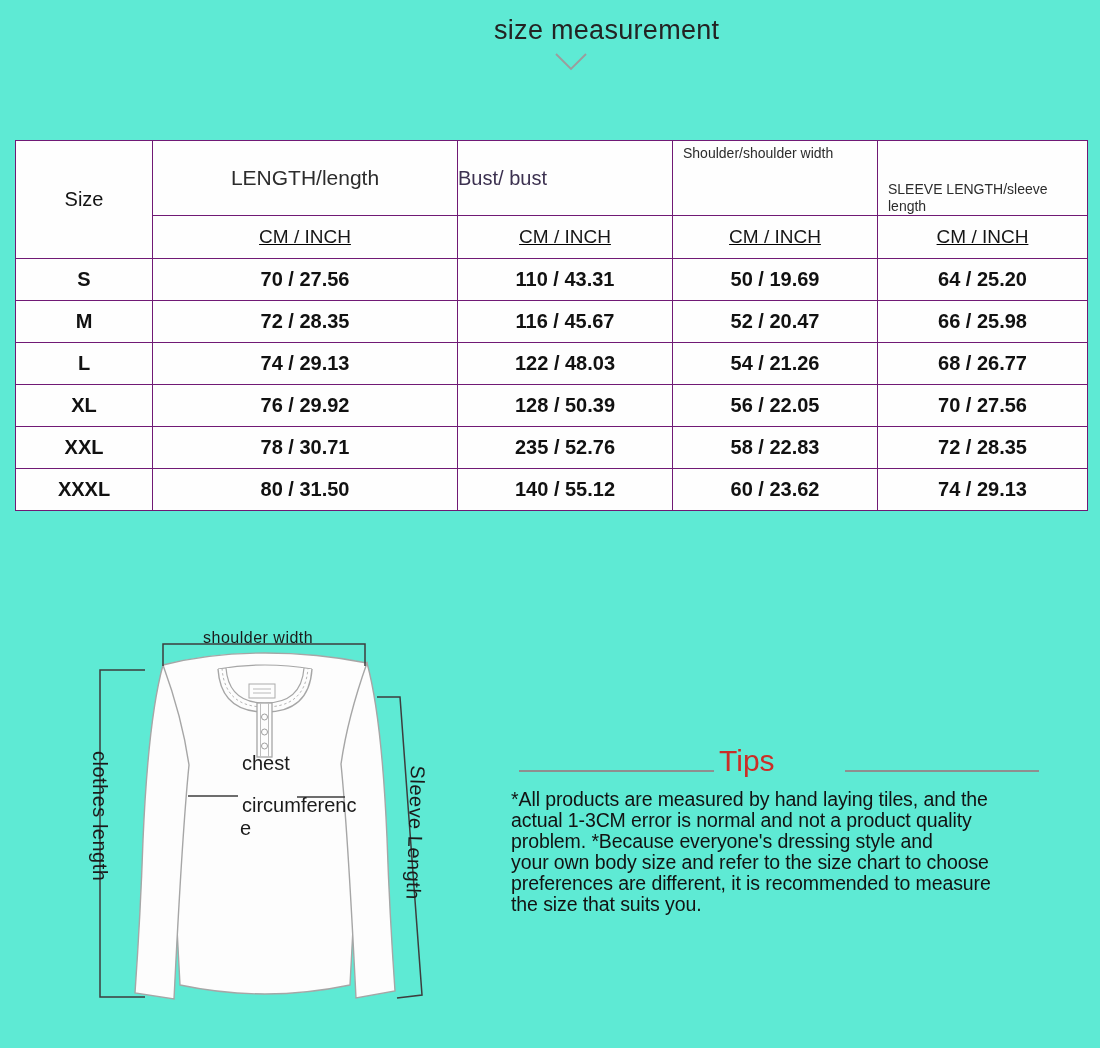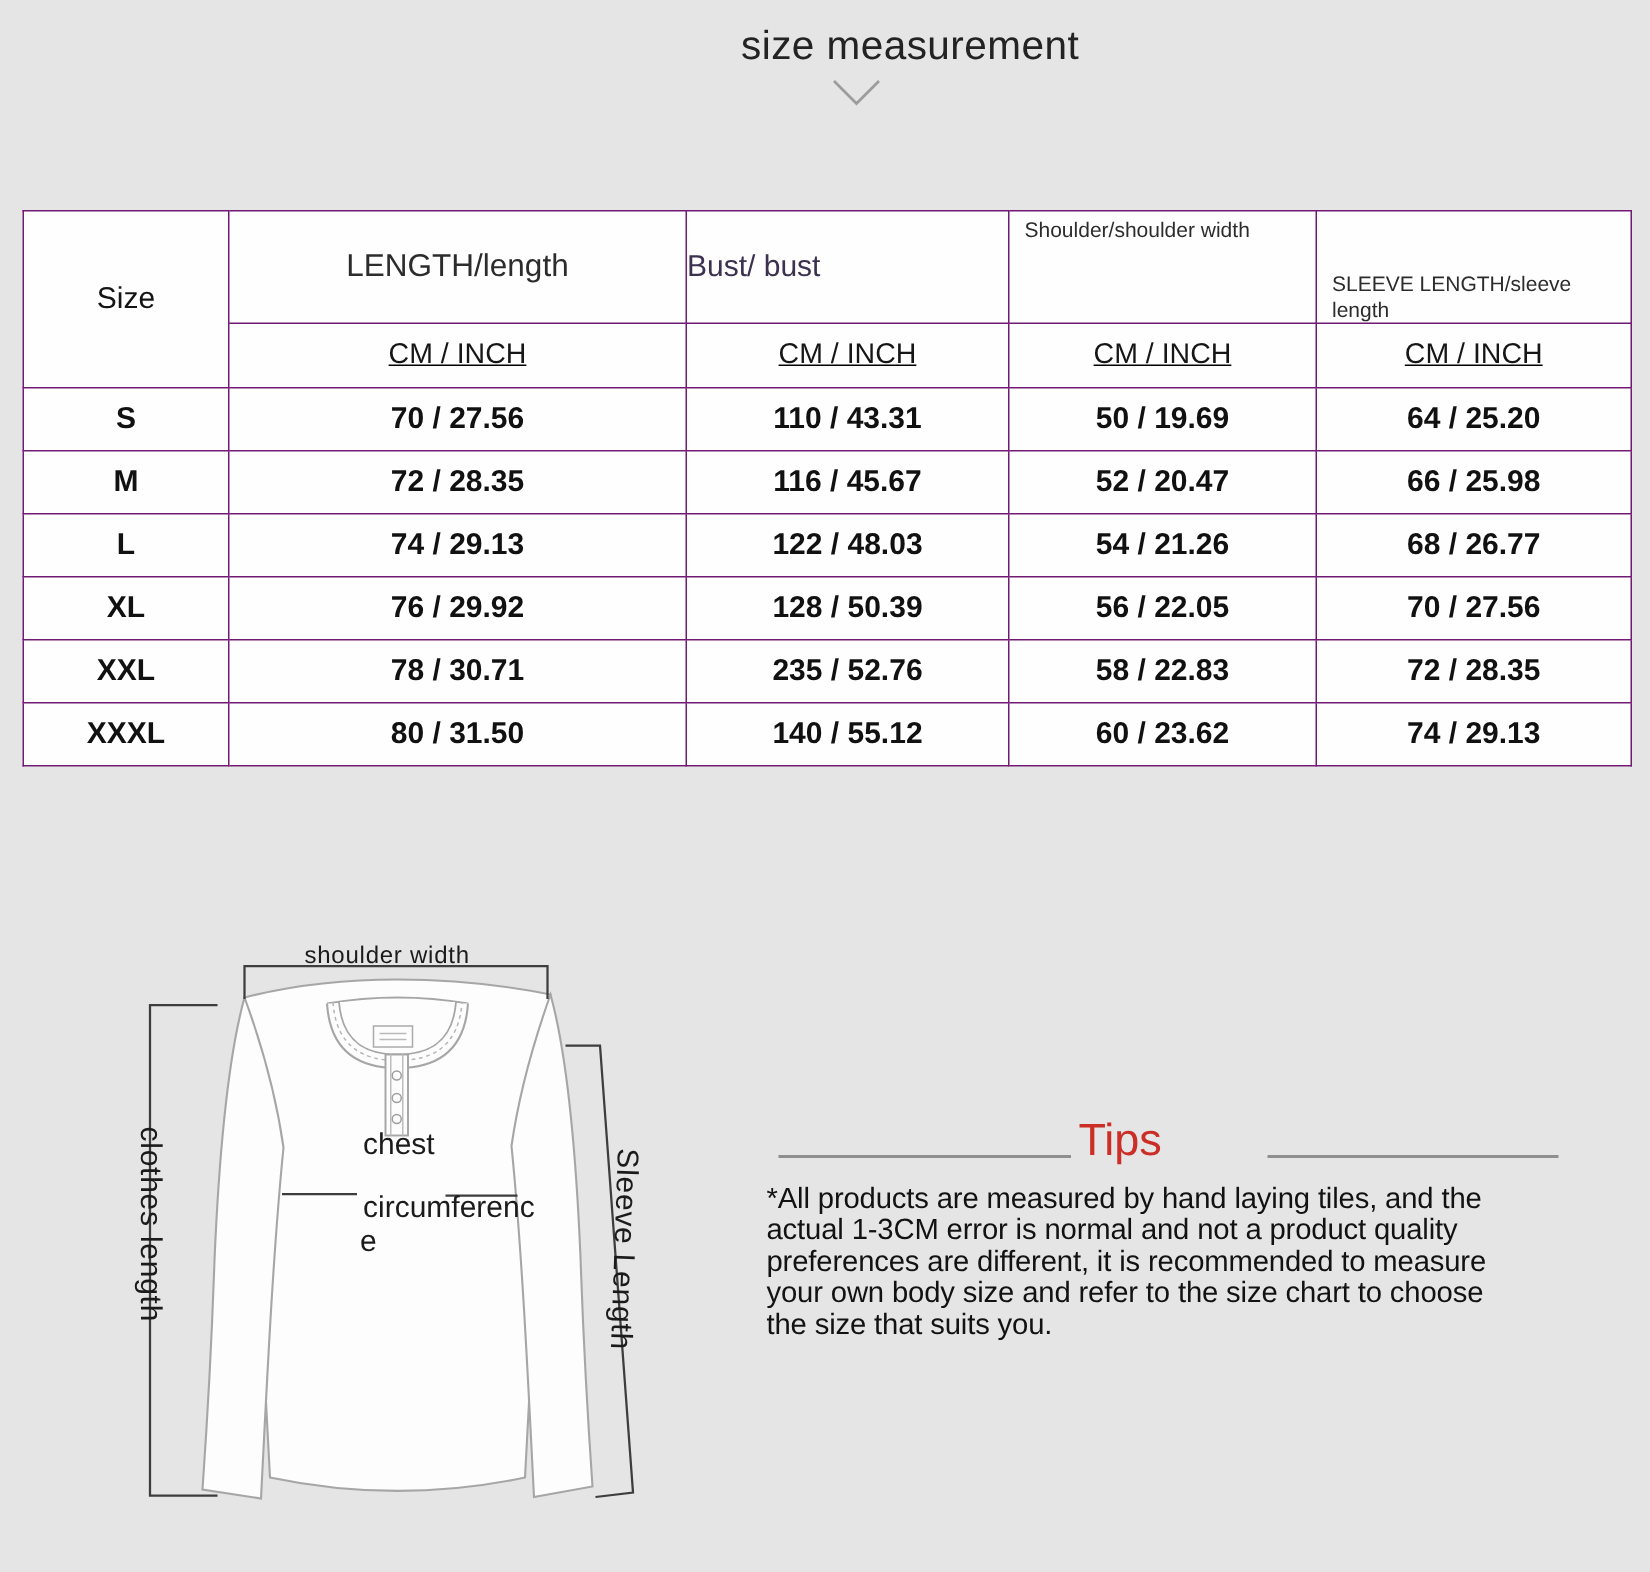--- a/index.html
+++ b/index.html
@@ -1,17 +1,17 @@
 <!DOCTYPE html>
 <html><head>
 <meta charset="utf-8">
 <style>
   html,body{margin:0;padding:0;}
   body{background:#fcfcfc;font-family:"Liberation Sans",sans-serif;}
-  .page{position:relative;width:1100px;height:1048px;background:#e5e5e5;overflow:hidden;}
+  .page{position:relative;width:1100px;height:1048px;background:#5eead4;overflow:hidden;}
 
   
   .title{position:absolute;left:494px;top:15px;font-size:27px;color:#232323;letter-spacing:.3px;}
   .chev{position:absolute;left:553px;top:50px;}
 
   
   table.size-table{position:absolute;left:15px;top:140px;border-collapse:collapse;table-layout:fixed;background:#fefefe;}
   .size-table th,.size-table td{border:1px solid #701a75;padding:0;margin:0;overflow:hidden;}
   .size-table th{font-weight:normal;}
   tr.hr1{height:43px;}
@@ -167,19 +167,20 @@
   <div class="dlabel lab-chest3">e</div>
   <div class="dlabel lab-sleevelen">Sleeve Length</div>
 
   <div>
     <div class="tips-line left"></div>
     <div class="tips-heading">Tips</div>
     <div class="tips-line right"></div>
     <div class="tips-text">
       <div>*All products are measured by hand laying tiles, and the</div>
       <div>actual 1-3CM error is normal and not a product quality</div>
+      <div>problem. *Because everyone's dressing style and</div>
+      <div>your own body size and refer to the size chart to choose</div>
       <div>preferences are different, it is recommended to measure</div>
-      <div>your own body size and refer to the size chart to choose</div>
       <div>the size that suits you.</div>
     </div>
   </div>
 
 </div>
 
 </body></html>

